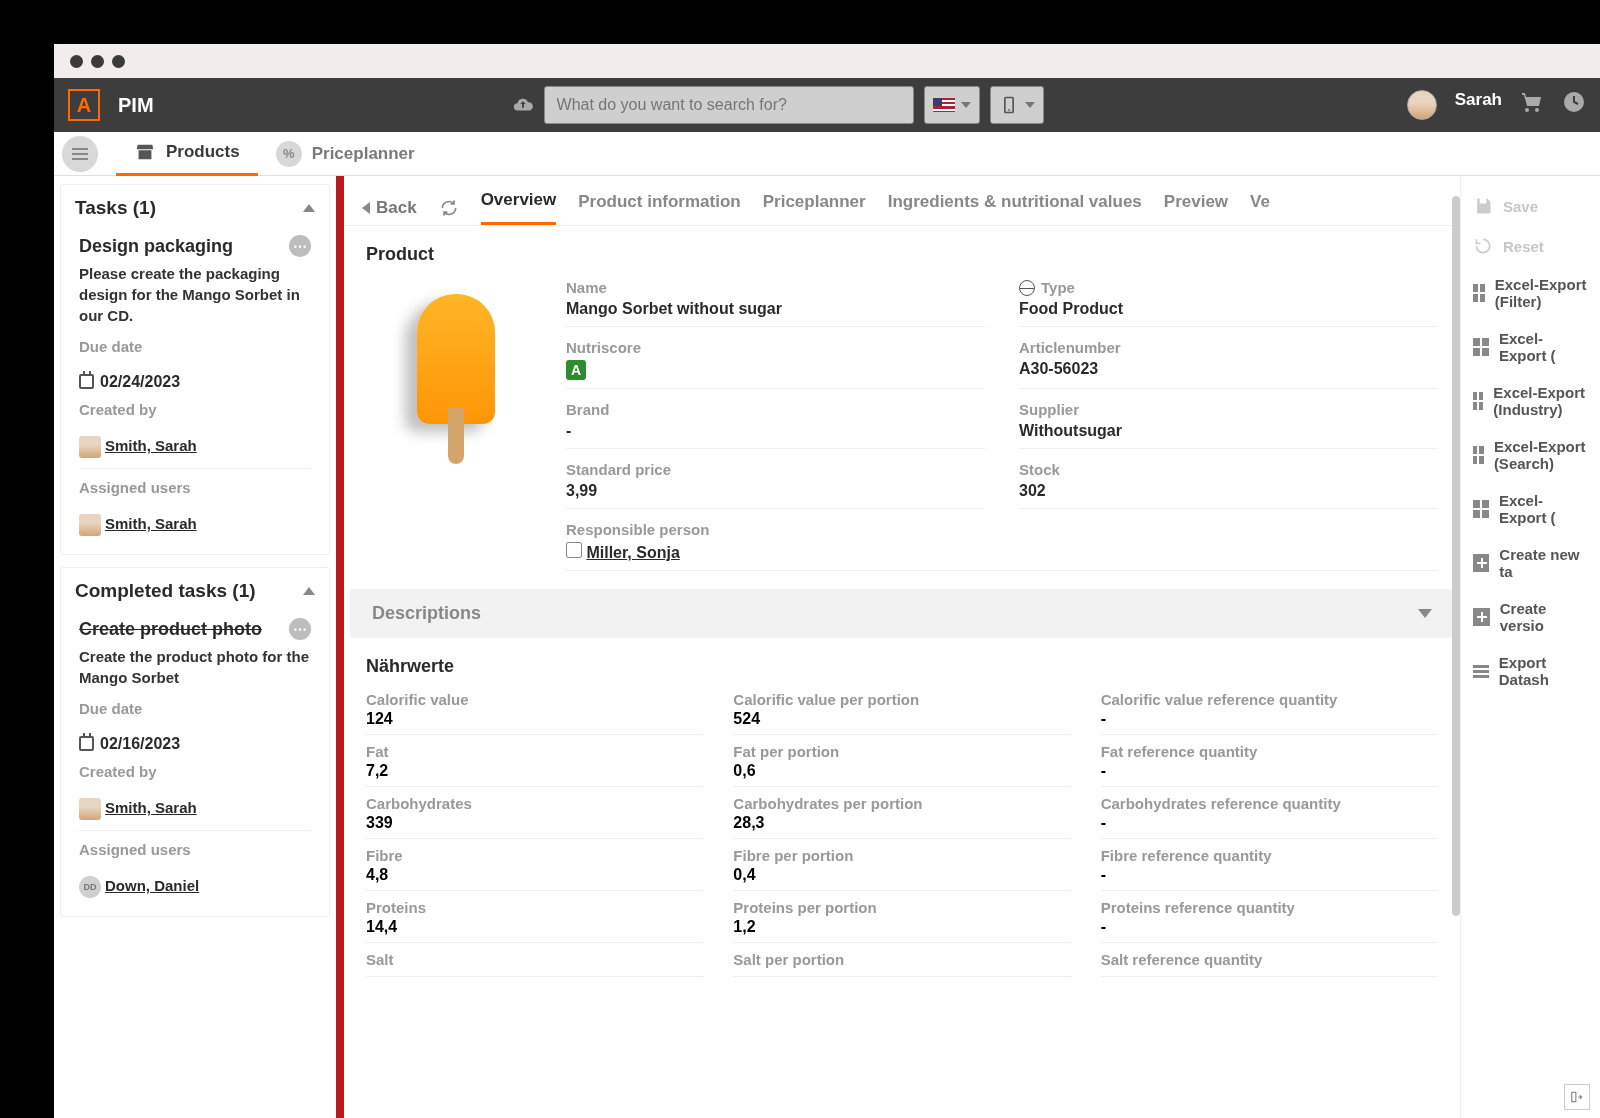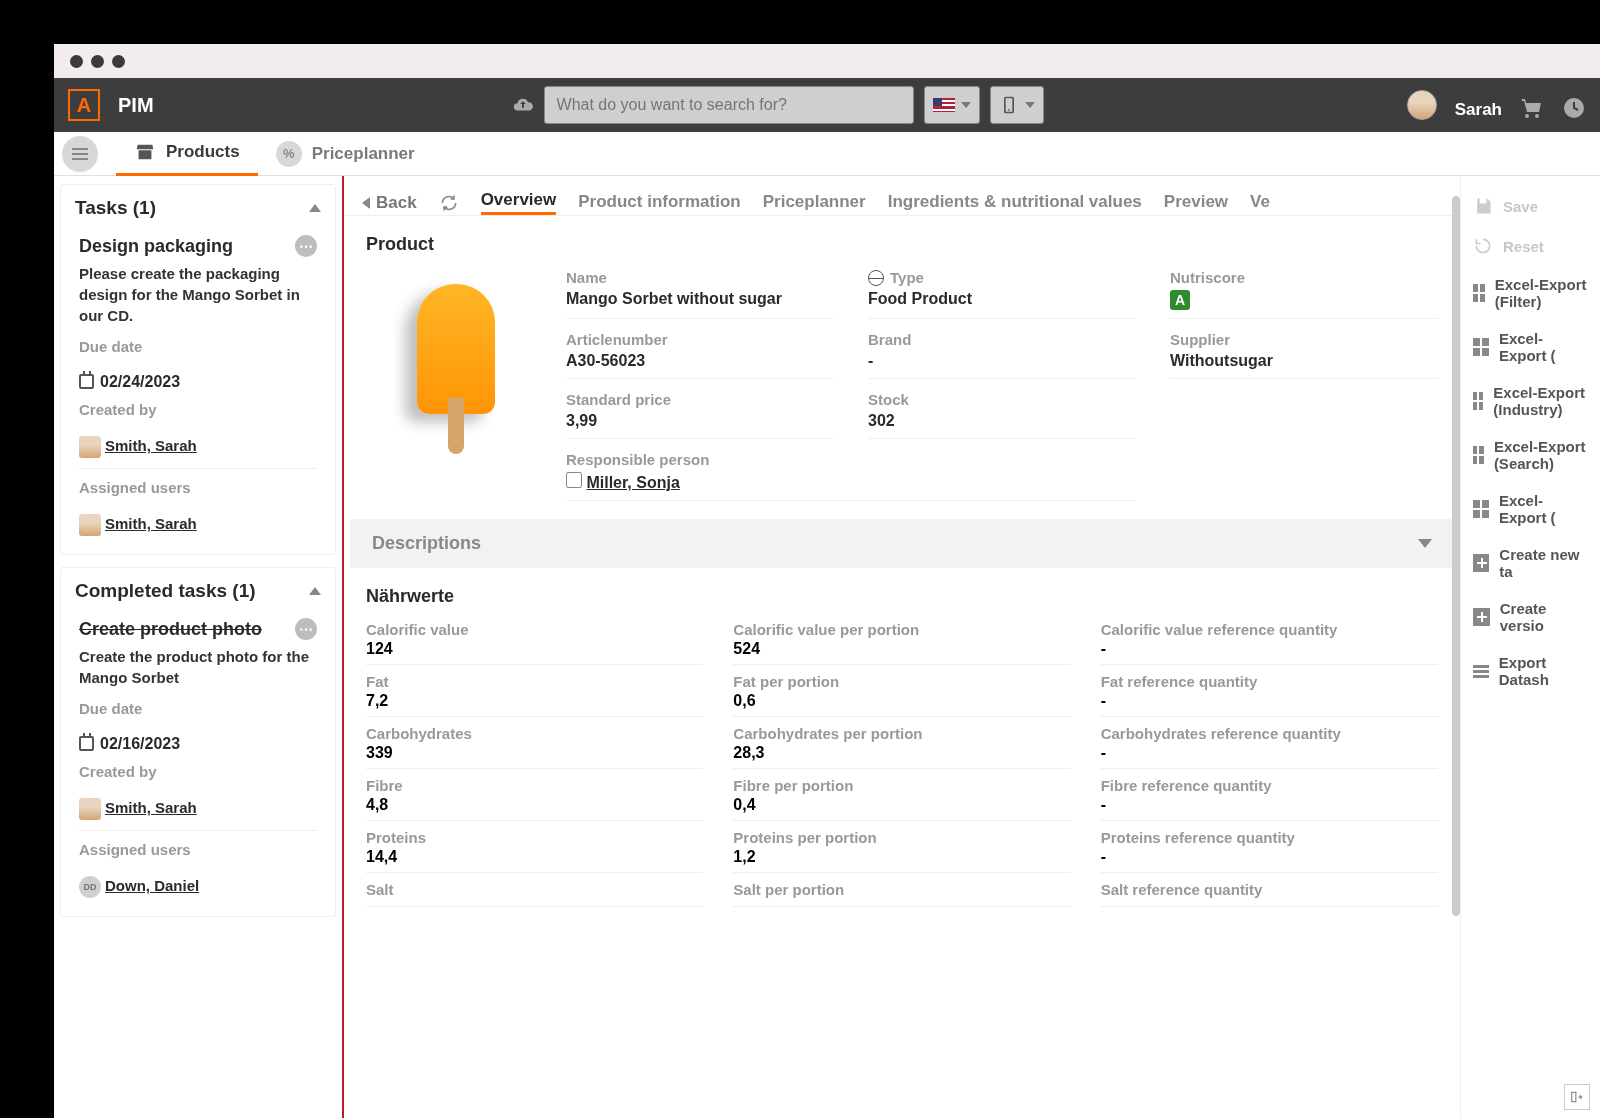--- a/index.html
+++ b/index.html
@@ -11,68 +11,68 @@
 .topbar { height: 54px; background: #3d3d3d; display: flex; align-items: center; padding: 0 14px; gap: 18px; color: #fff; }
 .logo { width: 32px; height: 32px; border: 2px solid #ff6a00; display: flex; align-items: center; justify-content: center; color: #ff6a00; font-weight: bold; font-size: 20px; }
 .app-title { font-size: 20px; font-weight: 600; }
 .search-wrap { display: flex; align-items: center; gap: 10px; margin-left: 340px; }
 .cloud-icon { width: 22px; height: 22px; color: #bbb; }
 .search-input { width: 370px; height: 38px; background: #cfcfcf; border: 1px solid #888; border-radius: 3px; padding: 0 12px; font-size: 16px; color: #555; }
 .flag-btn, .device-btn { height: 38px; background: #cfcfcf; border: 1px solid #888; border-radius: 3px; display: flex; align-items: center; padding: 0 8px; gap: 6px; }
 .flag { width: 22px; height: 14px; background: linear-gradient(#b22234 0 15%, #fff 15% 30%, #b22234 30% 45%, #fff 45% 60%, #b22234 60% 75%, #fff 75% 90%, #b22234 90%); position: relative; }
 .flag::before { content:""; position:absolute; left:0; top:0; width:9px; height:8px; background:#3c3b6e; }
 .caret { width: 0; height: 0; border-left: 5px solid transparent; border-right: 5px solid transparent; border-top: 6px solid #777; }
-.right-group { margin-left: auto; display: flex; align-items: flex-end; gap: 18px; }
+.right-group { margin-left: auto; display: flex; align-items: flex-start; gap: 18px; }
 .avatar { width: 30px; height: 30px; border-radius: 50%; background: linear-gradient(to bottom, #e8d5c0 40%, #d4a574 100%); border: 1px solid #aaa; }
 .avatar-small { width: 22px; height: 22px; border-radius: 3px; background: linear-gradient(to bottom, #e8d5c0 40%, #d4a574 100%); display:inline-block; vertical-align:middle; }
 .avatar-dd { width: 22px; height: 22px; border-radius: 50%; background: #d0d0d0; display:inline-flex; align-items:center; justify-content:center; font-size:9px; color:#777; vertical-align:middle; }
 .username { font-size: 17px; font-weight: 600; }
 .ico { width: 24px; height: 24px; fill: #aaa; }
 
 .navrow { height: 44px; background: #fff; border-bottom: 1px solid #e0e0e0; display: flex; align-items: center; gap: 0; padding-left: 8px; }
 .hamburger { width: 36px; height: 36px; border-radius: 50%; background: #d8d8d8; display: flex; flex-direction: column; align-items: center; justify-content: center; gap: 3px; margin-right: 18px; }
 .hamburger div { width: 16px; height: 2px; background: #888; }
 .navtab { display: flex; align-items: center; gap: 10px; padding: 0 18px; height: 44px; color: #7a7a7a; font-size: 17px; font-weight: 600; }
 .navtab.active { color: #3a3a3a; border-bottom: 3px solid #ff6a00; }
 .nav-ico { width: 22px; height: 22px; }
 .percent-badge { width: 26px; height: 26px; border-radius: 50%; background: #d8d8d8; display: flex; align-items: center; justify-content: center; font-size: 13px; color: #888; }
 
 .main-area { display: flex; height: calc(100% - 132px); }
-.sidebar { width: 290px; border-right: 2px solid #b91c1c; overflow-y: auto; padding: 8px 6px; }
+.sidebar { width: 290px; border-right: 8px solid #b91c1c; overflow-y: auto; padding: 8px 6px; }
 .panel { background: #fff; border: 1px solid #eee; border-radius: 3px; margin-bottom: 12px; }
 .panel-head { display: flex; justify-content: space-between; align-items: center; padding: 12px 14px; font-size: 19px; font-weight: 700; color: #2a2a2a; }
 .chev { width:0;height:0;border-left:6px solid transparent;border-right:6px solid transparent;border-bottom:8px solid #888; }
 .task { padding: 4px 18px 18px 18px; }
 .task-title { font-size: 18px; font-weight: 700; color: #2a2a2a; margin-bottom: 6px; display:flex; justify-content:space-between; align-items:center;}
 .task-title.done span:first-child { text-decoration: line-through; }
 .more-circle { width: 22px; height: 22px; border-radius: 50%; background: #bdbdbd; display: flex; align-items:center; justify-content:center; color:#fff; font-size:14px;}
 .task-desc { font-size: 15px; color: #333; font-weight: 600; line-height: 1.4; margin-bottom: 12px; }
 .meta-label { font-size: 15px; color: #999; font-weight: 600; margin-top: 10px; }
 .meta-value { font-size: 16px; color: #2a2a2a; font-weight: 700; margin-top: 18px; }
 .cal-icon { display:inline-block; width:15px; height:15px; border:2px solid #555; border-radius:2px; position:relative; margin-right:6px; vertical-align:-2px;}
 .cal-icon::before { content:""; position:absolute; top:-5px; left:2px; width:2px; height:4px; background:#555; box-shadow: 6px 0 #555; }
 .user-link { font-size: 15px; color: #2a2a2a; font-weight: 600; text-decoration: underline; margin-left: 4px; }
 .hr { border: none; border-top: 1px solid #eee; margin: 10px 0; }
 
 .content { flex: 1; overflow-y: auto; padding: 0; position: relative; }
 .tabrow { display: flex; align-items: center; gap: 22px; padding: 14px 18px 0 18px; border-bottom: 1px solid #eee; }
 .back-btn { display: flex; align-items: center; gap: 6px; color: #777; font-size: 17px; font-weight: 600; }
 .back-chev { width:0;height:0;border-top:6px solid transparent;border-bottom:6px solid transparent;border-right:8px solid #888; }
 .refresh { width: 20px; height: 20px; }
-.ctab { font-size: 17px; font-weight: 700; color: #888; padding-bottom: 2px; }
+.ctab { font-size: 17px; font-weight: 700; color: #888; padding-bottom: 12px; }
 .ctab.active { color: #2a2a2a; border-bottom: 3px solid #ff6a00; }
 
 .product-section { padding: 18px 22px; }
 .section-title { font-size: 18px; font-weight: 700; color: #2a2a2a; margin-bottom: 14px; }
 .product-grid { display: flex; gap: 20px; }
 .prod-img { width: 180px; height: 200px; display:flex; align-items:center; justify-content:center; }
 .popsicle { width: 88px; height: 170px; position: relative; }
 .pop-body { width: 78px; height: 130px; background: linear-gradient(to bottom, #ffb627, #ff9505); border-radius: 38px 38px 12px 12px; position: absolute; top: 0; left: 5px; box-shadow: -12px 8px 14px rgba(0,0,0,0.25); }
 .pop-stick { width: 16px; height: 56px; background: #d4a56a; border-radius: 0 0 8px 8px; position: absolute; bottom: 0; left: 36px; }
-.fields { flex: 1; display: grid; grid-template-columns: repeat(3, 1fr); gap: 12px 34px; }
+.fields { flex: 1; display: grid; grid-template-columns: repeat(2, 1fr); gap: 12px 34px; }
 .field { border-bottom: 1px solid #eee; padding-bottom: 8px; }
 .field-label { font-size: 15px; color: #999; font-weight: 600; display:flex; align-items:center; gap:6px;}
 .field-value { font-size: 16px; color: #2a2a2a; font-weight: 700; margin-top: 4px; }
 .field-value a { color: #2a2a2a; text-decoration: underline; }
 .globe { width:16px; height:16px; border:1.5px solid #555; border-radius:50%; position:relative; }
 .globe::after { content:""; position:absolute; left:0; right:0; top:50%; border-top:1.5px solid #555; }
 .store { width:16px; height:14px; border:1.5px solid #888; border-top:4px solid #888; display:inline-block; }
 .nutri { display:inline-block; width:20px; height:20px; background:#2e8b2e; color:#fff; border-radius:3px; text-align:center; font-weight:700; font-size:14px; line-height:20px;}
 .person { width:16px; height:16px; border:1.5px solid #888; border-radius:2px; display:inline-block;}
 

